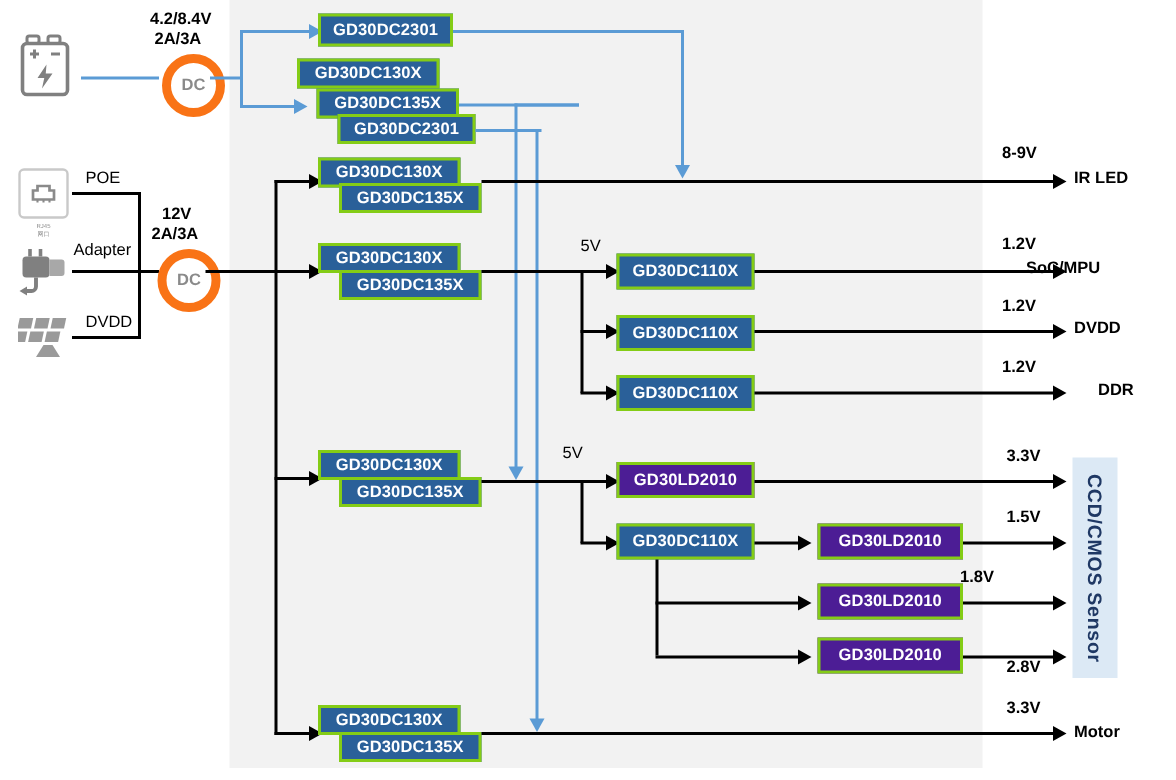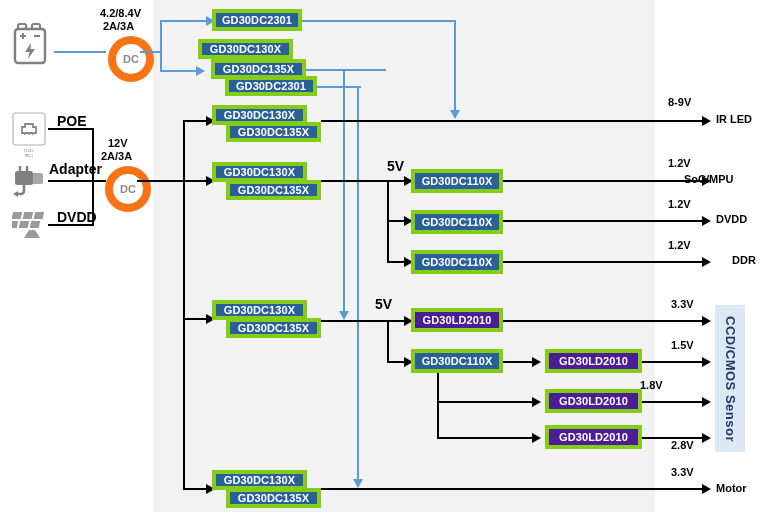--- a/index.html
+++ b/index.html
@@ -8,41 +8,41 @@
 
   #stage{position:absolute;left:0;top:0;width:784px;height:520px;}
 
   
   .panel{position:absolute;background:#f2f2f2;}
 
   
   .box{position:absolute;box-sizing:border-box;
        display:flex;align-items:center;justify-content:center;
        color:#ffffff;font-weight:bold;font-size:11px;
-       letter-spacing:.1px;border:4px solid #84cc16;white-space:nowrap;}
+       letter-spacing:.1px;border:2px solid #84cc16;white-space:nowrap;}
   .box.blue{background:#2a6099;}
   .box.green{background:#4c1d95;}
 
   
   .wire{position:absolute;background:#000000;}
   .wire.b{background:#5b9bd5;}
 
   
   .ah{position:absolute;width:0;height:0;}
   .ah.r{border-left:9px solid #000;border-top:5px solid transparent;border-bottom:5px solid transparent;}
   .ah.r.b{border-left-color:#5b9bd5;}
   .ah.d{border-top:9px solid #5b9bd5;border-left:5px solid transparent;border-right:5px solid transparent;}
 
   
-  .lab{position:absolute;font-size:14px;font-weight:bold;color:#000;white-space:nowrap;}
+  .lab{position:absolute;font-size:11px;font-weight:normal;color:#000;white-space:nowrap;}
   .src{position:absolute;font-size:11px;font-weight:bold;color:#000;white-space:nowrap;}
   .out{position:absolute;font-size:11px;font-weight:bold;color:#000;white-space:nowrap;}
 
   
-  .dc{position:absolute;width:30px;height:30px;border:8px solid #f97316;border-radius:50%;
+  .dc{position:absolute;width:30px;height:30px;border:6px solid #f97316;border-radius:50%;
       display:flex;align-items:center;justify-content:center;
       font-size:11px;font-weight:bold;color:#8a8a8a;background:#fff;}
 
   
   .sensor{position:absolute;background:#dce9f5;display:flex;align-items:center;justify-content:center;}
   .sensor span{writing-mode:vertical-rl;font-size:13px;font-weight:bold;color:#1f3864;letter-spacing:.5px;}
 
   .icon{position:absolute;}
   .tinylab{position:absolute;font-size:4px;color:#8a8a8a;text-align:center;line-height:1.25;width:34px;}
 </style>

